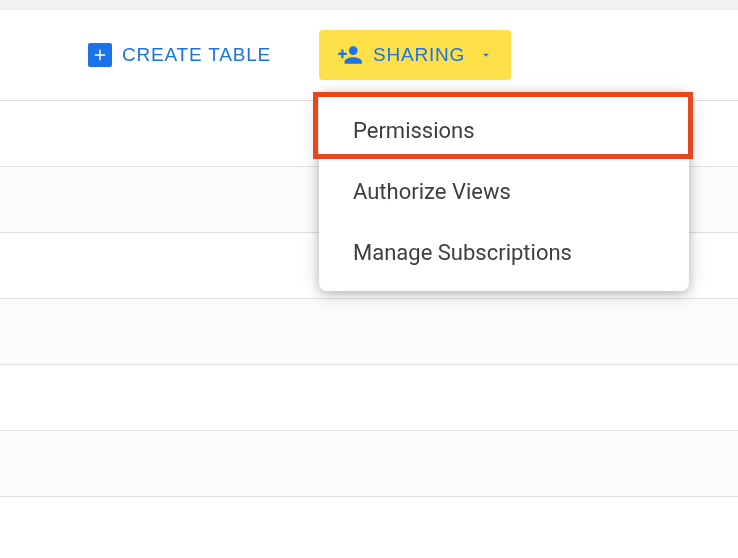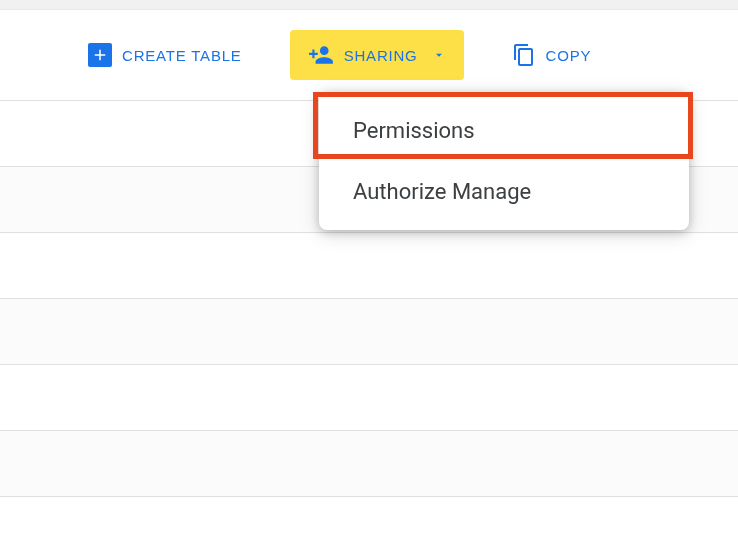--- a/index.html
+++ b/index.html
@@ -28,21 +28,21 @@
       background: #fff;
     }
     .toolbar-button {
       display: flex;
       align-items: center;
       gap: 10px;
       background: transparent;
       border: none;
       cursor: pointer;
       color: #1a73e8;
-      font-size: 15px;
+      font-size: 19px;
       font-weight: 500;
       letter-spacing: 0.8px;
       padding: 12px 18px;
       border-radius: 4px;
     }
     .toolbar-button.active {
       background: #fde047;
     }
     .icon-container {
       display: flex;
@@ -126,38 +126,31 @@
         </svg>
     </span>
     <span>SHARING</span>
     <span class="icon-container dropdown-arrow">
       <svg width="14" height="14" viewBox="0 0 24 24" fill="#1a73e8">
           <path d="M7 10l5 5 5-5z"></path>
         </svg>
     </span>
   </button>
 
-  <button class="toolbar-button">
-    <span class="icon-container">
-      <svg width="24" height="24" viewBox="0 0 24 24" fill="#1a73e8">
-          <path d="M16 1H4c-1.1 0-2 .9-2 2v14h2V3h12V1zm3 4H8c-1.1 0-2 .9-2 2v14c0 1.1.9 2 2 2h11c1.1 0 2-.9 2-2V7c0-1.1-.9-2-2-2zm0 16H8V7h11v14z"></path>
-        </svg>
-    </span>
-    <span>COPY</span>
-  </button>
 </div>
 
 <div class="table-rows">
   <div class="table-row"></div>
   <div class="table-row"></div>
   <div class="table-row"></div>
   <div class="table-row"></div>
   <div class="table-row"></div>
   <div class="table-row"></div>
   <div class="table-row"></div>
 </div>
 
 <div class="dropdown-menu">
   <div class="dropdown-item">Permissions</div>
-  <div class="dropdown-item">Authorize Manage</div>
+  <div class="dropdown-item">Authorize Views</div>
+  <div class="dropdown-item">Manage Subscriptions</div>
 </div>
 
 <div class="highlight-box"></div>
 
 </body></html>

